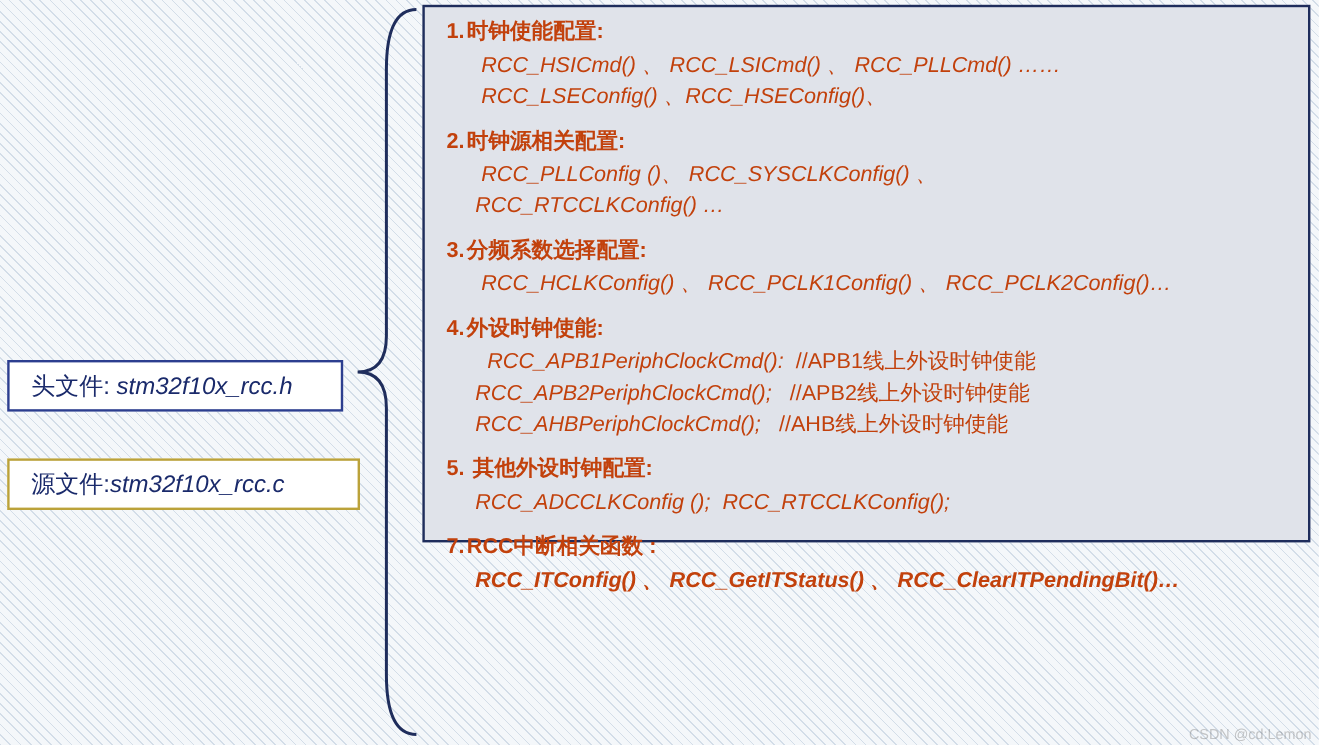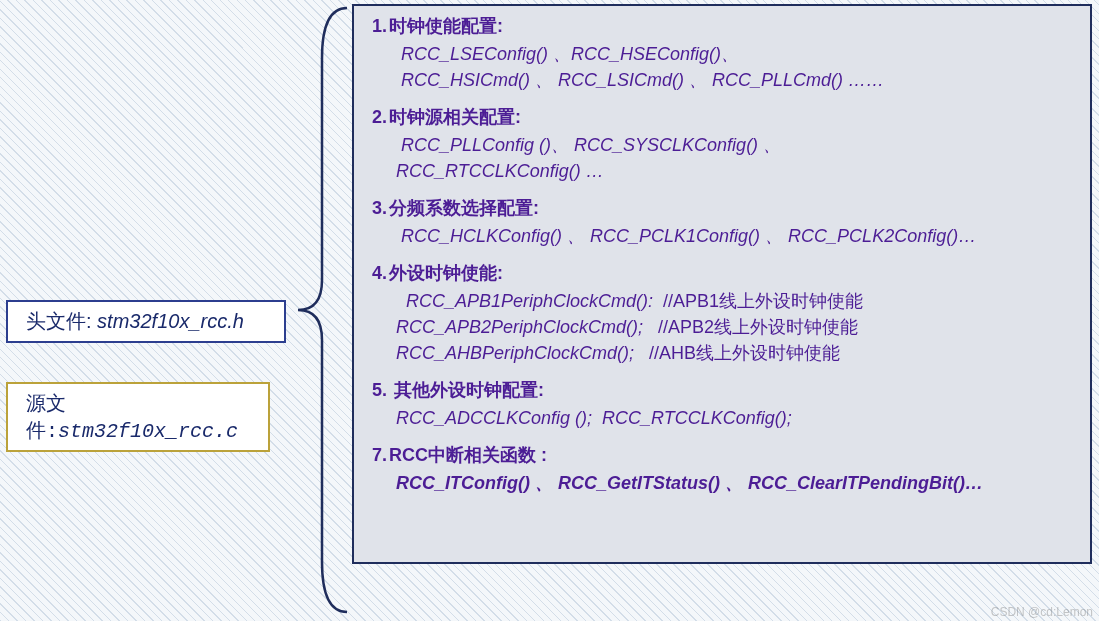--- a/index.html
+++ b/index.html
@@ -37,23 +37,22 @@
   #header-card {
     left: 6px;
     top: 268px;
     width: 280px;
     border-color: #2c3e8f;
     margin-top: 32px;
   }
   #source-card {
     left: 6px;
     top: 382px;
-    width: 264px;
+    width: 294px;
     border-color: #bba23a;
-    font-family: Liberation Mono, monospace;
   }
 
   
   #brace {
     position: absolute;
     left: 292px;
     top: 4px;
     width: 60px;
     height: 612px;
   }
@@ -62,26 +61,26 @@
     height: 100%;
     display: block;
   }
 
   
   #panel {
     position: absolute;
     left: 352px;
     top: 4px;
     width: 740px;
-    height: 560px;
+    height: 448px;
     background: #e0e3ea;
     border: 2px solid #1f2d5c;
     box-sizing: border-box;
     padding: 6px 18px;
-    color: #4c1d95;
+    color: #c2410c;
   }
 
   .section {
     margin-bottom: 10px;
   }
   .section:last-child { margin-bottom: 3px; }
 
   .sec-title {
     font-weight: bold;
     font-size: 18px;
@@ -147,22 +146,22 @@
   </svg>
 </div>
 
 <div id="panel">
 
   <div class="section" id="section-1">
     <div class="sec-title">
       <span class="num">1.</span><span class="label">时钟使能配置:</span>
     </div>
     <div class="sec-body">
+      <div class="line fn"> RCC_HSICmd() 、 RCC_LSICmd() 、 RCC_PLLCmd() ……</div>
       <div class="line fn"> RCC_LSEConfig() 、RCC_HSEConfig()、</div>
-      <div class="line fn"> RCC_HSICmd() 、 RCC_LSICmd() 、 RCC_PLLCmd() ……</div>
     </div>
   </div>
 
   <div class="section" id="section-2">
     <div class="sec-title">
       <span class="num">2.</span><span class="label">时钟源相关配置:</span>
     </div>
     <div class="sec-body">
       <div class="line fn"> RCC_PLLConfig ()、 RCC_SYSCLKConfig() 、</div>
       <div class="line fn">RCC_RTCCLKConfig() …</div>

